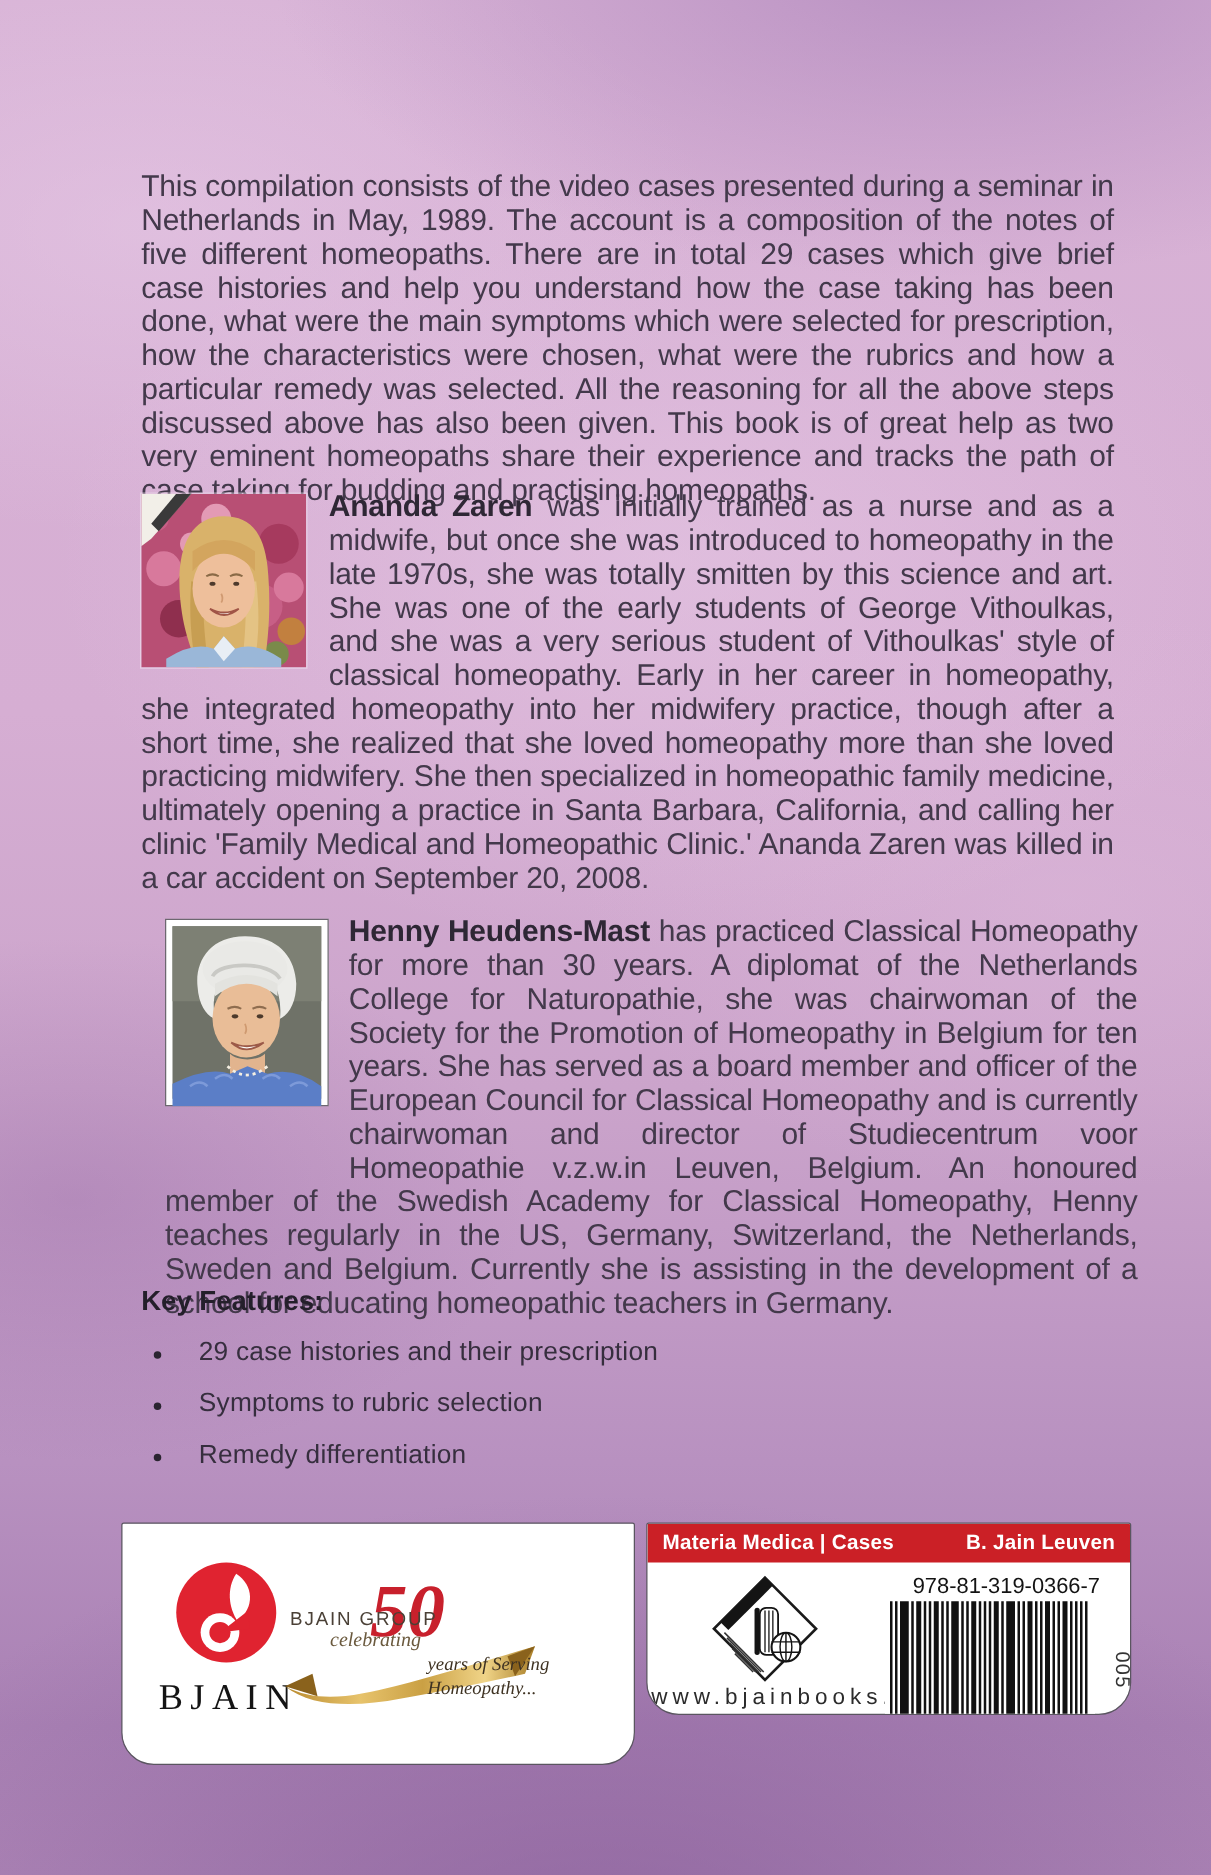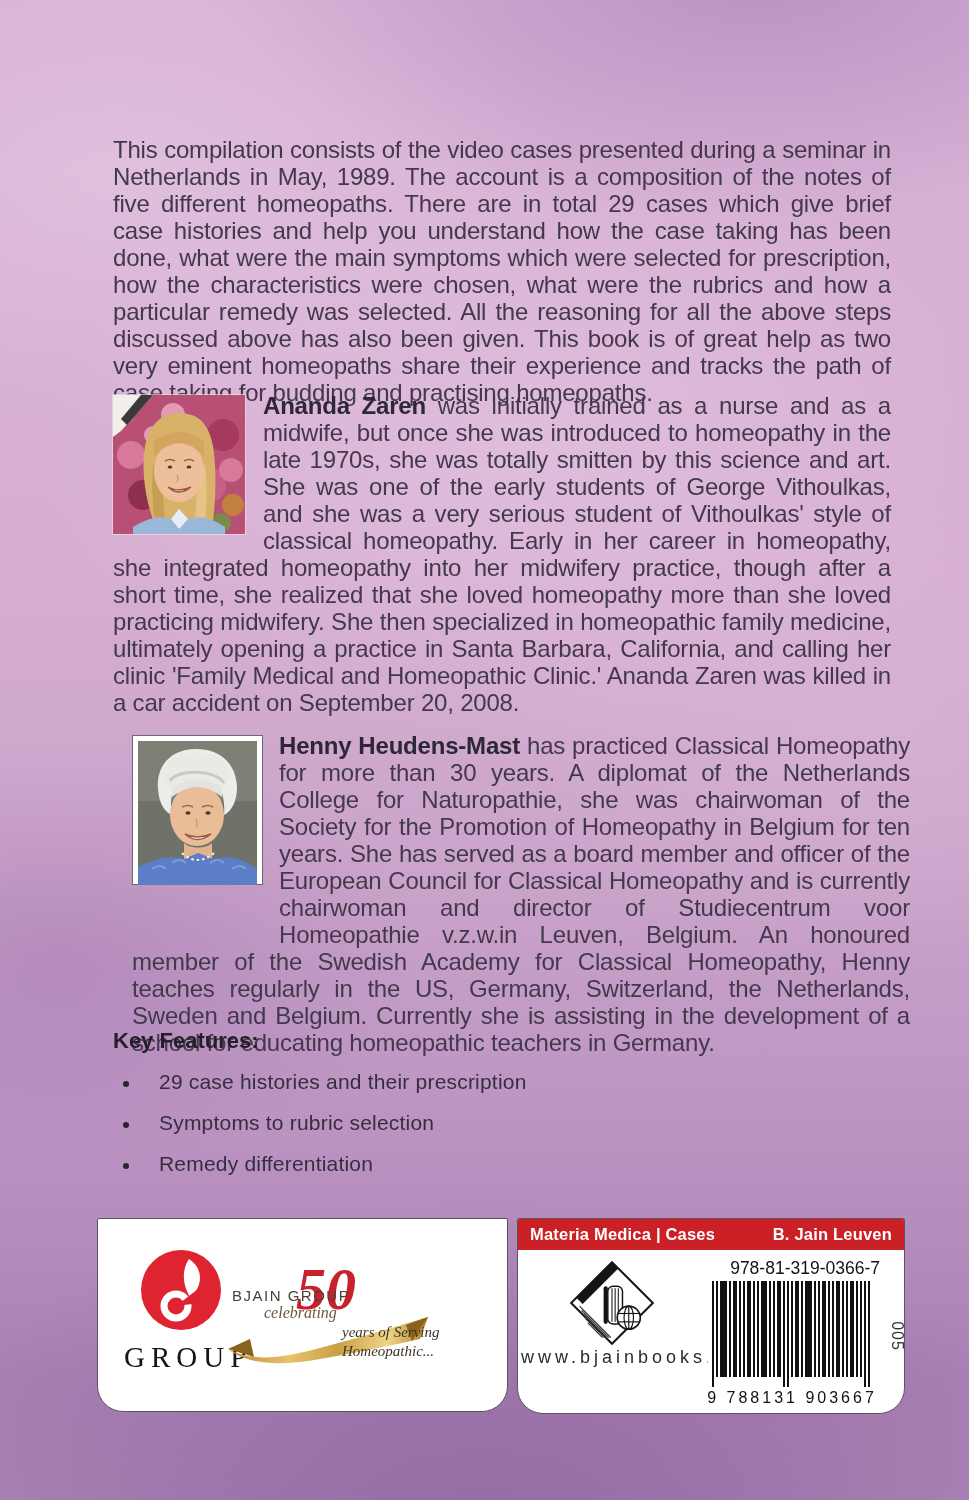--- a/index.html
+++ b/index.html
@@ -24,21 +24,21 @@
   .photo-float{float:left;display:block;}
   .photo-1{width:132px;height:139px;margin:3px 18px 10px 0;outline:1px solid rgba(240,225,240,.6);}
   .photo-2{width:131px;height:150px;margin:3px 16px 48px 0;}
   .keyfeatures{position:absolute;top:1028px;left:113px;width:778px;}
   .kf-heading{font-size:22px;font-weight:bold;color:#241f2b;margin:0 0 16px 0;}
   .kf-item{display:flex;align-items:center;font-size:21px;color:#362e3e;margin-bottom:17px;letter-spacing:.2px;}
   .dot{width:6px;height:6px;border-radius:50%;background:#2a2430;margin:4px 30px 0 10px;flex:0 0 auto;}
   .cards{position:absolute;left:97px;top:1218px;display:flex;gap:9px;}
   .card{background:#fff;border:1.5px solid #5a5560;box-sizing:border-box;}
   .card-left{width:411px;height:194px;border-radius:2px 2px 26px 26px;position:relative;}
-  .card-right{width:388px;height:196px;border-radius:2px 2px 26px 26px;position:relative;overflow:hidden;}
+  .card-right{width:388px;height:154px;border-radius:2px 2px 26px 26px;position:relative;overflow:hidden;}
   .bjain-logo{position:absolute;left:22px;top:30px;width:122px;text-align:center;}
   .bjain-word{font-family:"Liberation Serif",serif;font-size:29px;letter-spacing:6px;color:#141414;margin-top:6px;text-indent:4px;}
   .emblem{position:absolute;left:120px;top:38px;width:284px;height:140px;}
   .group-name{position:absolute;left:14px;top:30px;font-family:Liberation Sans, sans-serif;font-size:15px;letter-spacing:1.5px;color:#4a4036;}
   .celebrating{position:absolute;left:46px;top:47px;font-family:"Liberation Serif",serif;font-style:italic;font-size:16px;color:#6b5a3e;}
   .ribbon{position:absolute;left:6px;top:52px;width:210px;height:58px;}
   .fifty{position:absolute;left:78px;top:2px;font-family:"Liberation Serif",serif;font-style:italic;font-weight:bold;font-size:60px;line-height:60px;color:#c8202c;}
   .tagline{position:absolute;left:124px;top:66px;font-family:"Liberation Serif",serif;font-style:italic;font-size:15px;line-height:19px;color:#3e3222;white-space:nowrap;}
   .band{height:31px;background:#cb2026;display:flex;justify-content:space-between;align-items:center;padding:0 12px;color:#fff;font-size:16.5px;font-weight:bold;letter-spacing:.2px;}
   .diamond{position:absolute;left:50px;top:40px;width:88px;height:88px;}
@@ -130,21 +130,21 @@
 
     <div class="card card-left">
       <div class="bjain-logo">
         <svg width="82" height="82" viewBox="0 0 82 82">
           <circle cx="41" cy="41" r="40" fill="#e02330"></circle>
           <path d="M49 10 C 63 19, 64 37, 50 48 C 43 37, 41 22, 49 10 Z" fill="#ffffff"></path>
           <circle cx="36" cy="57" r="15.5" fill="#ffffff"></circle>
           <circle cx="36" cy="57" r="8.5" fill="#e02330"></circle>
           <polygon points="36,57 58,40 60,54" fill="#e02330"></polygon>
         </svg>
-        <div class="bjain-word">GROUP</div>
+        <div class="bjain-word">BJAIN</div>
       </div>
       <div class="emblem">
         <svg class="ribbon" viewBox="0 0 210 58">
           <defs>
             <linearGradient id="gold" x1="0" y1="0" x2="1" y2="0">
               <stop offset="0" stop-color="#b98a2e"></stop>
                 <stop offset=".3" stop-color="#e7c36c"></stop>
               <stop offset=".55" stop-color="#caa044"></stop>
                 <stop offset=".8" stop-color="#f0d488"></stop>
               <stop offset="1" stop-color="#a97e28"></stop>
@@ -152,21 +152,21 @@
           </defs>
           <path d="M4 40 C 30 54 60 48 92 40 C 130 30 164 20 204 8 L 196 30 C 160 38 130 44 96 50 C 64 56 26 58 4 40 Z" fill="url(#gold)"></path>
           <path d="M4 40 L 26 30 L 30 48 Z" fill="#8a621c"></path>
           <path d="M204 8 L 182 16 L 188 32 Z" fill="#8a621c"></path>
         </svg>
         <div class="fifty">50</div>
         <div class="group-name">BJAIN GROUP</div>
         <div class="celebrating">celebrating</div>
         <div class="tagline">
           <div>years of Serving</div>
-          <div>Homeopathic...</div>
+          <div>Homeopathy...</div>
         </div>
       </div>
     </div>
 
     <div class="card card-right">
       <div class="band">
         <span>Materia Medica | Cases</span>
         <span>B. Jain Leuven</span>
       </div>
       <svg class="diamond" viewBox="0 0 84 84">

